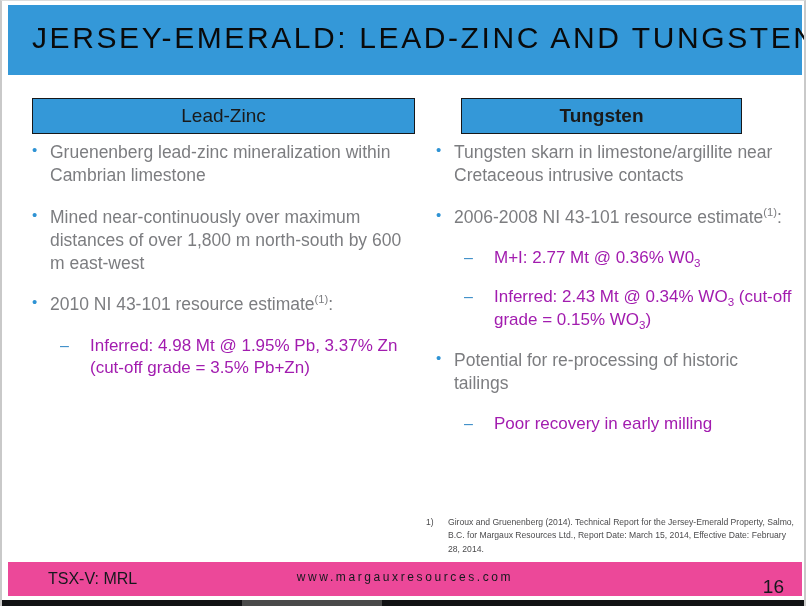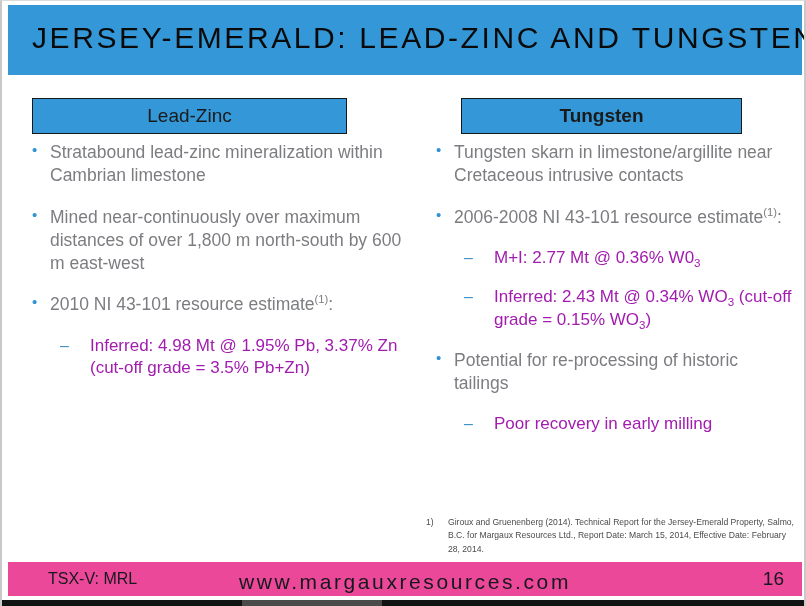--- a/index.html
+++ b/index.html
@@ -49,21 +49,21 @@
     background: #3498d8;
     border: 1.5px solid #17181a;
     box-sizing: border-box;
     display: flex;
     align-items: center;
     justify-content: center;
     color: #1a1a1a;
     font-size: 19px;
     font-family: "Liberation Sans", sans-serif;
   }
-  #header-leadzinc { left: 30px;  top: 97px; width: 315px; }
+  #header-leadzinc { left: 30px;  top: 97px; width: 383px; }
   #header-tungsten { left: 459px; top: 97px; width: 281px; font-weight: bold; }
 
   
   .column {
     position: absolute;
     top: 140px;
   }
   #col-left  { left: 26px;  width: 392px; }
   #col-right { left: 430px; width: 360px; }
 
@@ -147,29 +147,29 @@
     font-size: 16px;
     color: #14191d;
     font-family: "Liberation Sans", sans-serif;
   }
   .footer-url {
     position: absolute;
     left: 0;
     right: 0;
     top: 8px;
     text-align: center;
-    font-size: 21px;
+    font-size: 12px;
     letter-spacing: 2.6px;
     color: #14191d;
     font-family: "Liberation Sans", sans-serif;
   }
   .footer-page {
     position: absolute;
     right: 18px;
-    top: 6px;
+    top: 14px;
     font-size: 19px;
     color: #14191d;
     font-family: "Liberation Sans", sans-serif;
   }
   .bottom-strip {
     position: absolute;
     left: 0;
     bottom: 0;
     width: 806px;
     height: 6px;
@@ -194,21 +194,21 @@
   <div class="col-header" id="header-leadzinc">
     <span>Lead-Zinc</span>
   </div>
   <div class="col-header" id="header-tungsten">
     <span>Tungsten</span>
   </div>
 
   <div class="column" id="col-left">
 
     <div class="bullet">
-      <span>Stratabound lead-zinc mineralization within Cambrian limestone</span>
+      <span>Gruenenberg lead-zinc mineralization within Cambrian limestone</span>
     </div>
 
     <div class="bullet">
       <span>Mined near-continuously over maximum distances of over 1,800 m north-south by 600 m east-west</span>
     </div>
 
     <div class="bullet">
       <span>2010 NI 43-101 resource estimate</span><sup>(1)</sup><span>:</span>
     </div>
 

